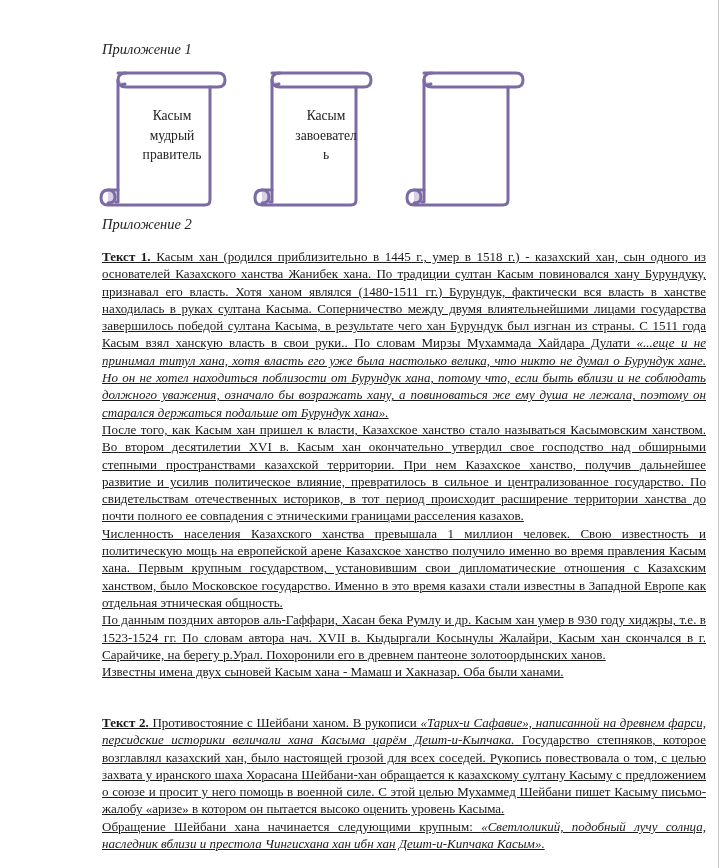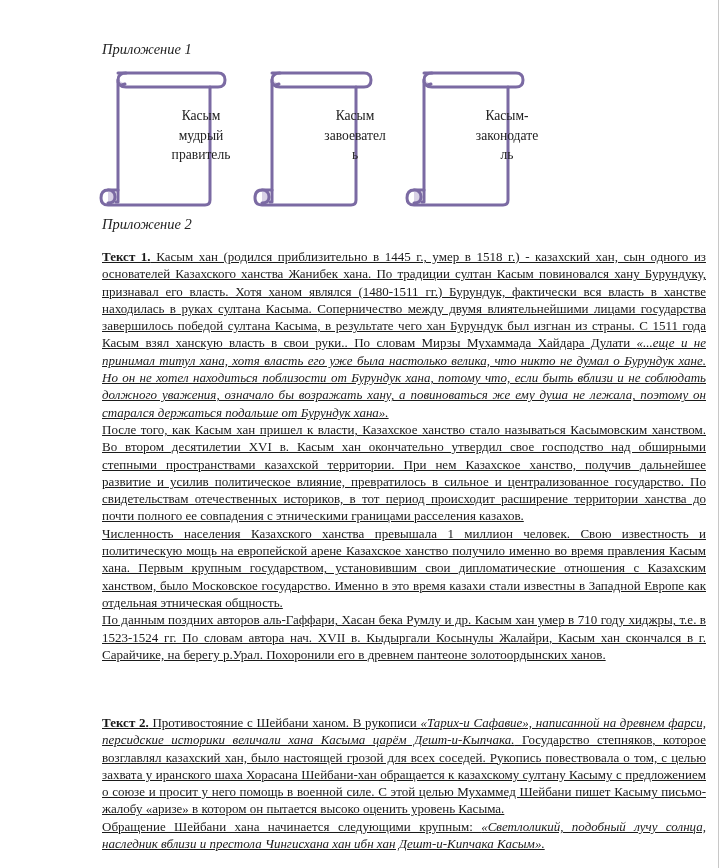--- a/index.html
+++ b/index.html
@@ -21,21 +21,20 @@
   #app2 { top: 216px; font-family: Liberation Serif, serif; }
 
   .scroll {
     position: absolute; top: 70px; width: 130px; height: 138px;
   }
   .scroll svg { position: absolute; left: 0; top: 0; }
   .scroll-text {
     position: absolute; left: 18px; top: 36px; width: 112px;
     text-align: center; font-size: 13.6px; line-height: 19.5px; color: #222;
     white-space: pre-line;
-    padding-left: 29px;
   }
   #scroll-1 { left: 98px; }
   #scroll-2 { left: 252px; }
   #scroll-3 { left: 404px; }
 
   .text-block {
     position: absolute; left: 102px; width: 604px;
     font-size: 13px; line-height: 17.3px; text-align: justify; text-decoration: underline;
   }
   .text-block p { margin: 0; text-indent: 0; }
@@ -85,31 +84,29 @@
 <div class="scroll" id="scroll-3">
   <svg width="130" height="138" viewBox="0 0 130 138">
     <g class="scroll-shape" fill="none" stroke-width="3" stroke-linejoin="round" stroke-linecap="round" stroke="#7b6aa3">
       <path class="s-body" d="M20 12 L20 132 L18 132"></path>
       <path class="s-top" d="M20 3 L112 3 Q119 3 119 10 Q119 17 112 17 L104 17 L104 130 Q104 135 99 135 L10 135 Q3 135 3 128 Q3 120 10 120 L20 120"></path>
       <path class="s-topleft" d="M28 3 Q20 3 20 10 Q20 17 28 17 L104 17"></path>
       <path class="s-curl-top" d="M20 10 Q20 17 27 14" fill="#d9d2e6"></path>
       <path class="s-curl-bot" d="M10 120 Q17 120 17 127 Q17 133 10 133" fill="#d9d2e6"></path>
     </g>
   </svg>
-  <div class="scroll-text">Касым-
-законодате
-ль</div>
 </div>
 
 <div class="appendix-label" id="app2">Приложение 2</div>
 
 <div class="text-block" id="text1">
   <p class="para"><span class="bold">Текст 1.</span><span> Касым хан (родился приблизительно в 1445 г., умер в 1518 г.) - казахский хан, сын одного из основателей Казахского ханства Жанибек хана. По традиции султан Касым повиновался хану Бурундуку, признавал его власть. Хотя ханом являлся (1480-1511 гг.) Бурундук, фактически вся власть в ханстве находилась в руках султана Касыма. Соперничество между двумя влиятельнейшими лицами государства завершилось победой султана Касыма, в результате чего хан Бурундук был изгнан из страны. С 1511 года Касым взял ханскую власть в свои руки.. По словам Мирзы Мухаммада Хайдара Дулати </span><span class="ital">«...еще и не принимал титул хана, хотя власть его уже была настолько велика, что никто не думал о Бурундук хане. Но он не хотел находиться поблизости от Бурундук хана, потому что, если быть вблизи и не соблюдать должного уважения, означало бы возражать хану, а повиноваться же ему душа не лежала, поэтому он старался держаться подальше от Бурундук хана».</span></p>
   <p class="para">После того, как Касым хан пришел к власти, Казахское ханство стало называться Касымовским ханством. Во втором десятилетии XVI в. Касым хан окончательно утвердил свое господство над обширными степными пространствами казахской территории. При нем Казахское ханство, получив дальнейшее развитие и усилив политическое влияние, превратилось в сильное и централизованное государство. По свидетельствам отечественных историков, в тот период происходит расширение территории ханства до почти полного ее совпадения с этническими границами расселения казахов.</p>
   <p class="para">Численность населения Казахского ханства превышала 1 миллион человек. Свою известность и политическую мощь на европейской арене Казахское ханство получило именно во время правления Касым хана. Первым крупным государством, установившим свои дипломатические отношения с Казахским ханством, было Московское государство. Именно в это время казахи стали известны в Западной Европе как отдельная этническая общность.</p>
-  <p class="para">По данным поздних авторов аль-Гаффари, Хасан бека Румлу и др. Касым хан умер в 710 году хиджры, т.е. в 1523-1524 гг. По словам автора нач. XVII в. Кыдыргали Косынулы Жалайри, Касым хан скончался в г. Сарайчике, на берегу р.Урал. Похоронили его в древнем пантеоне золотоордынских ханов.</p>
+  <p class="para">По данным поздних авторов аль-Гаффари, Хасан бека Румлу и др. Касым хан умер в 930 году хиджры, т.е. в 1523-1524 гг. По словам автора нач. XVII в. Кыдыргали Косынулы Жалайри, Касым хан скончался в г. Сарайчике, на берегу р.Урал. Похоронили его в древнем пантеоне золотоордынских ханов.</p>
+  <p class="para">Известны имена двух сыновей Касым хана - Мамаш и Хакназар. Оба были ханами.</p>
 </div>
 
 <div class="text-block" id="text2">
   <p class="para"><span class="bold">Текст 2.</span><span> Противостояние с Шейбани ханом. В рукописи </span><span class="ital">«Тарих-и Сафавие», написанной на древнем фарси, персидские историки величали хана Касыма царём Дешт-и-Кыпчака.</span><span> Государство степняков, которое возглавлял казахский хан, было настоящей грозой для всех соседей. Рукопись повествовала о том, с целью захвата у иранского шаха Хорасана Шейбани-хан обращается к казахскому султану Касыму с предложением о союзе и просит у него помощь в военной силе. С этой целью Мухаммед Шейбани пишет Касыму письмо-жалобу «аризе» в котором он пытается высоко оценить уровень Касыма.</span></p>
   <p class="para"><span>Обращение Шейбани хана начинается следующими крупным: </span><span class="ital">«Светлоликий, подобный лучу солнца, наследник вблизи и престола Чингисхана хан ибн хан Дешт-и-Кипчака Касым».</span></p>
 
 </div>
 
 </body></html>

